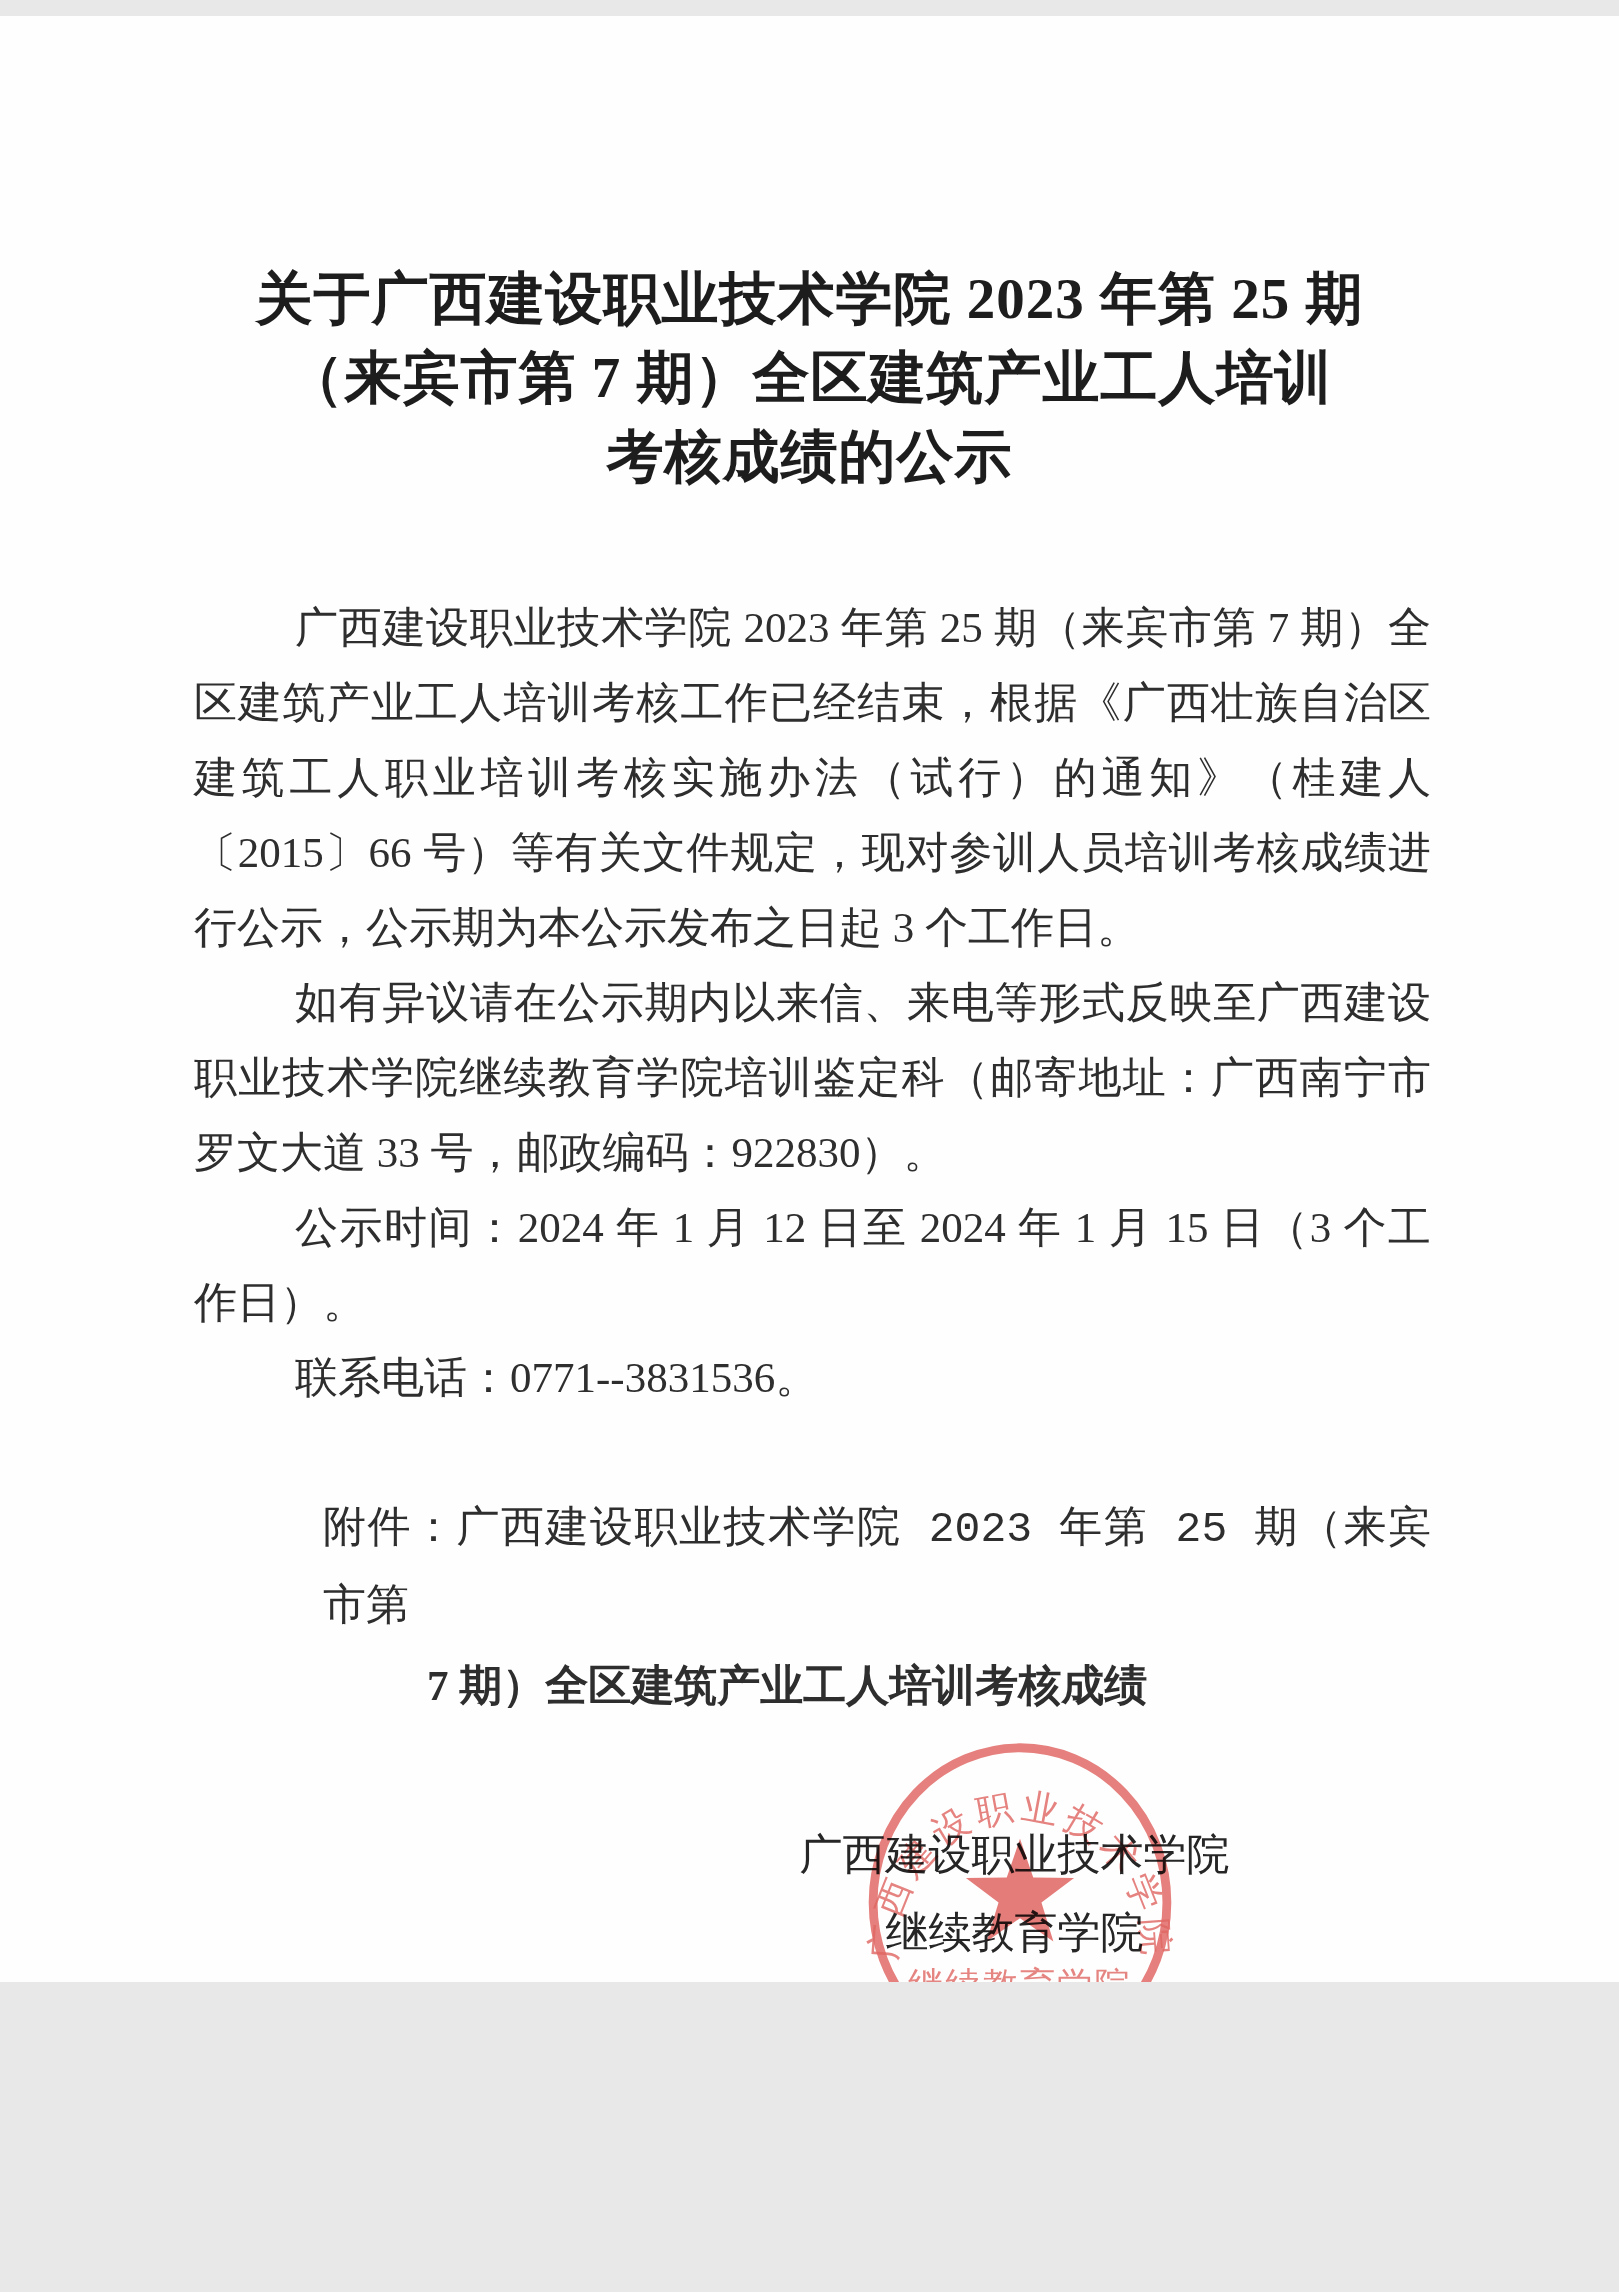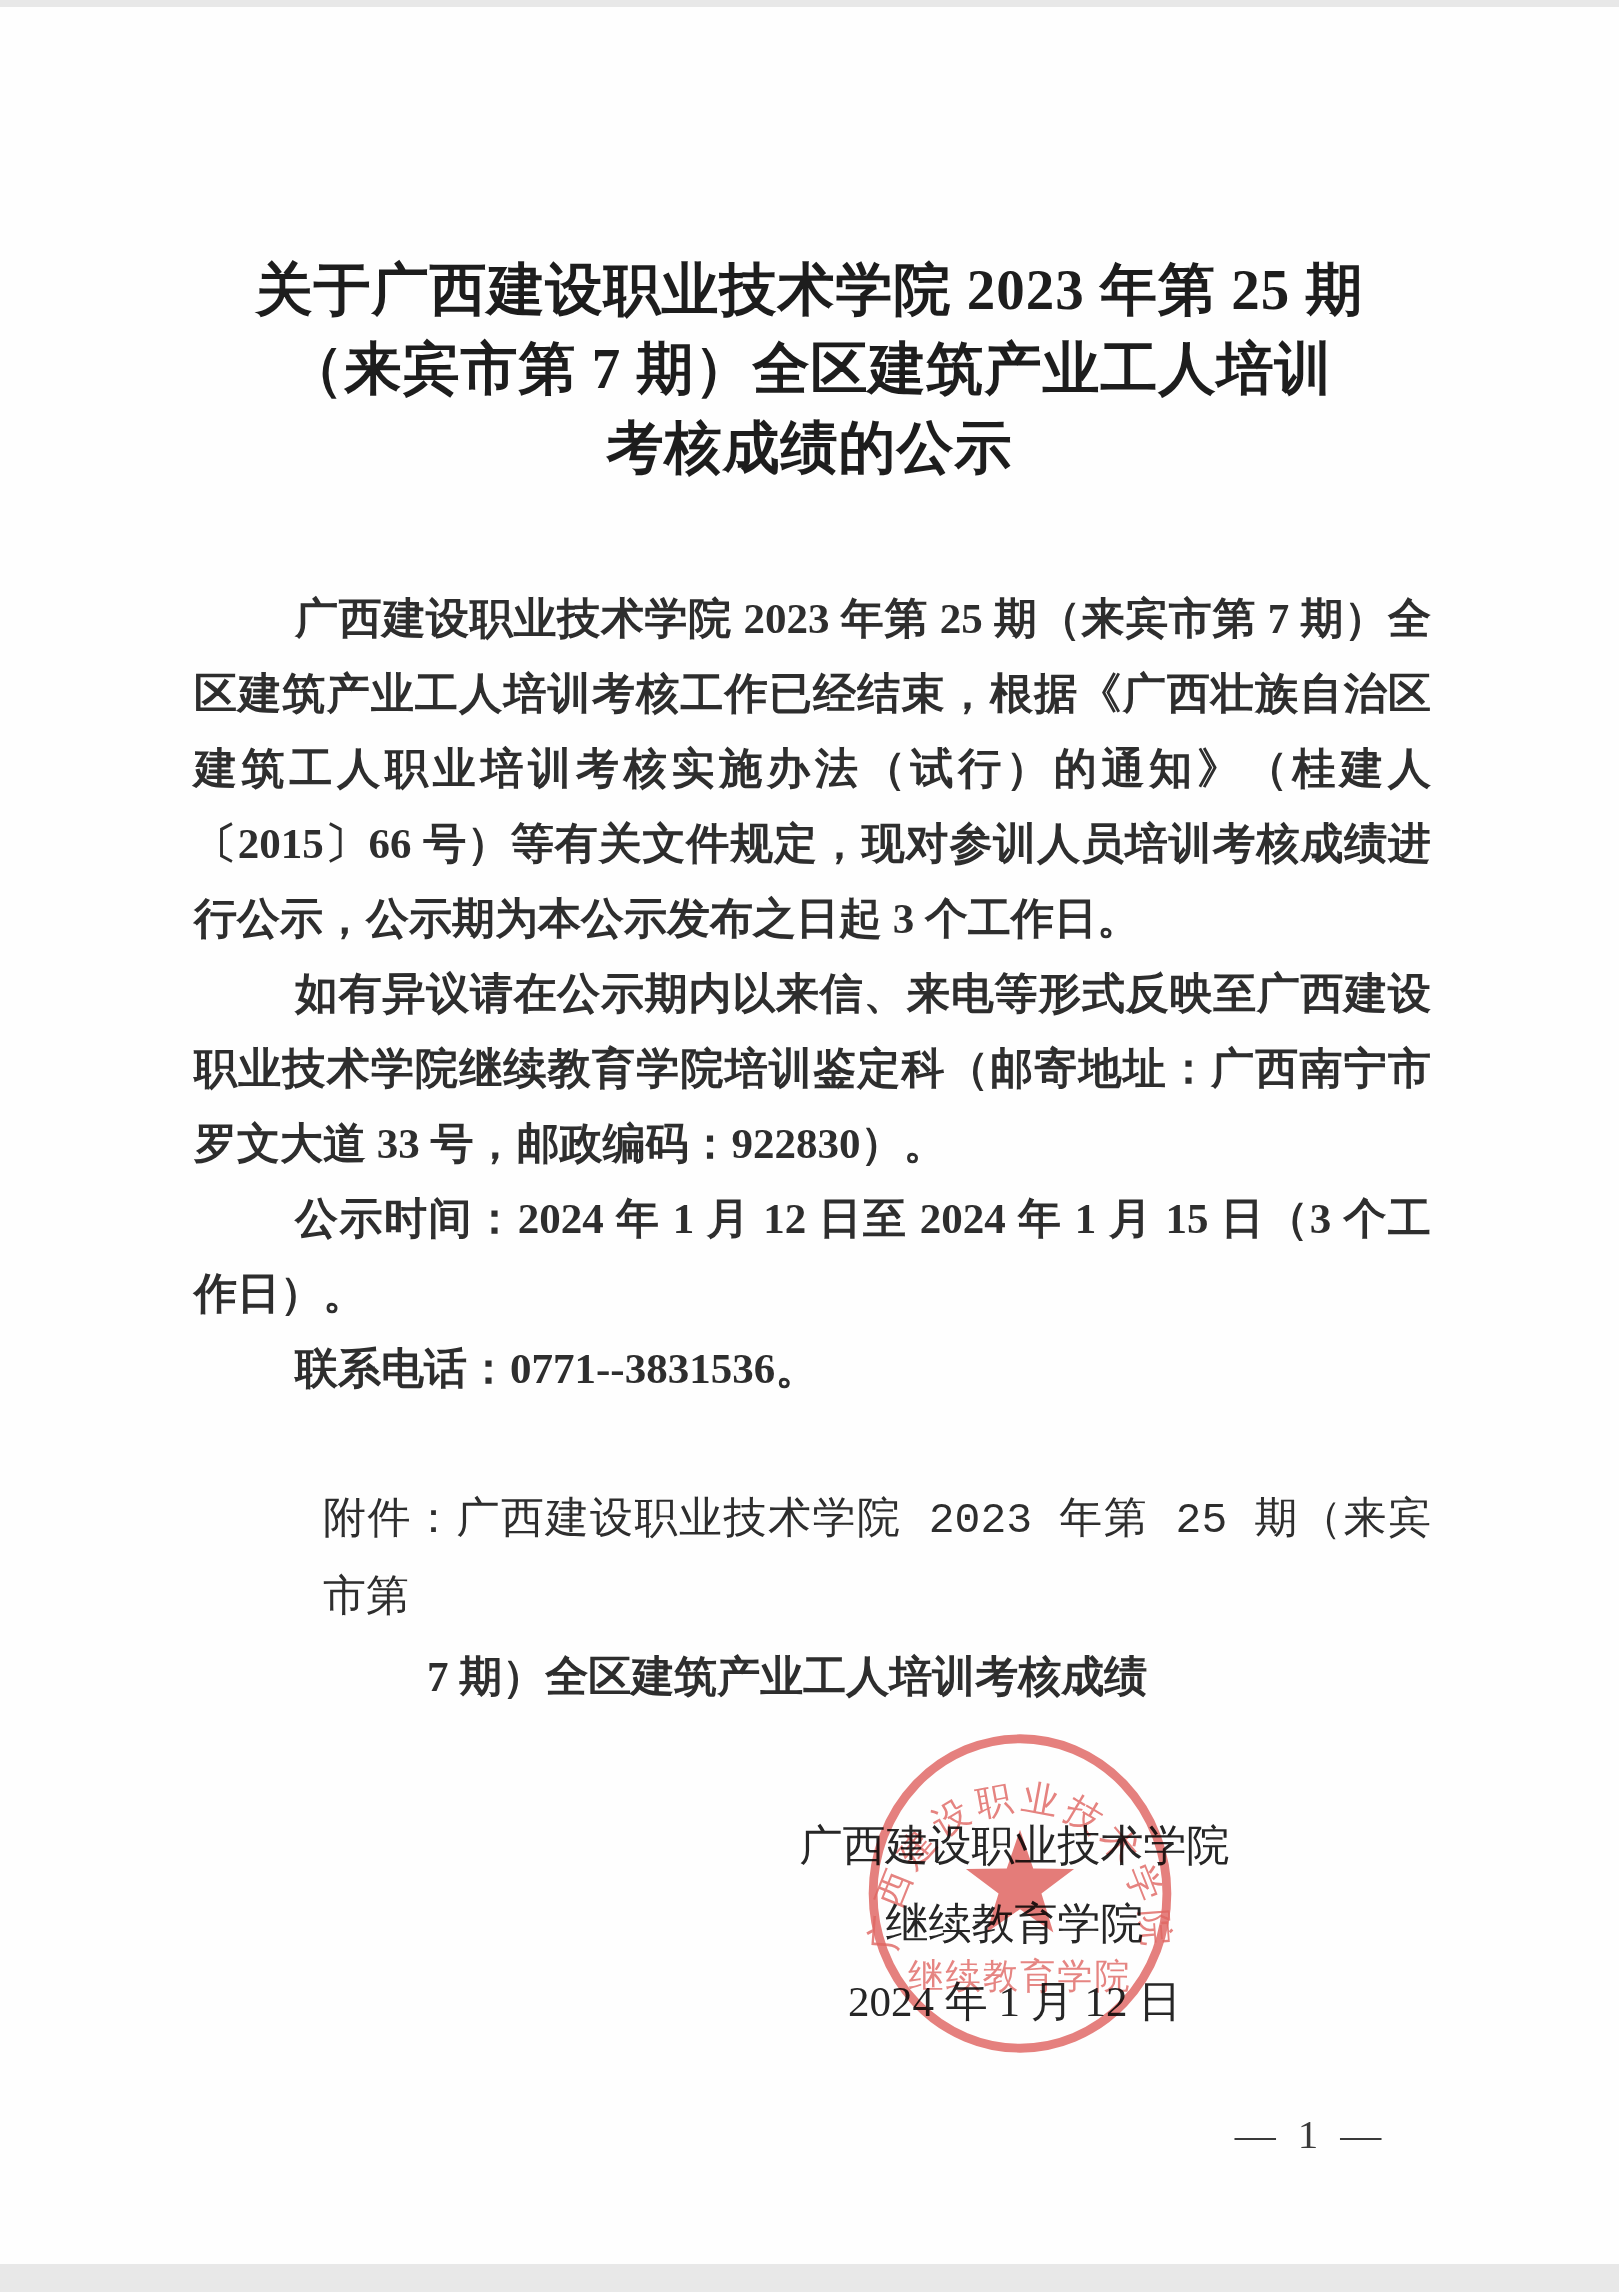--- a/index.html
+++ b/index.html
@@ -1,21 +1,21 @@
 <!DOCTYPE html>
 <html><head>
 <meta charset="utf-8">
 <style>
   * { margin: 0; padding: 0; box-sizing: border-box; }
   html, body { background: #e8e8e8; }
   .page {
     position: relative;
     width: 1619px;
-    height: 2257px;
-    margin: 7px auto;
+    height: 1966px;
+    margin: 16px auto;
     background: #fefefe;
     font-family: "Liberation Serif", "DejaVu Serif", serif;
     color: #2b2b2b;
     overflow: hidden;
   }
   .doc-title {
     padding-top: 243px;
     text-align: center;
     font-size: 57px;
     line-height: 79px;
@@ -24,21 +24,21 @@
     letter-spacing: 1px;
   }
   .doc-title .t-line { display: block; }
   .doc-body {
     margin: 94px 188px 0 194px;   
     font-size: 43px;
     line-height: 75px;
     text-align: justify;
     color: #2e2e2e;
   }
-  .para { text-indent: 2.35em; font-weight: bold; }
+  .para { text-indent: 2.35em; }
   .attachment {
     margin-top: 76px;
     line-height: 78px;
   }
   .att-line1 { padding-left: 129px; font-family: Liberation Mono, monospace; }
   .att-line2 { padding-left: 233px; font-weight: bold; }
   .signature {
     position: absolute;
     top: 1800px;
     left: 755px;

